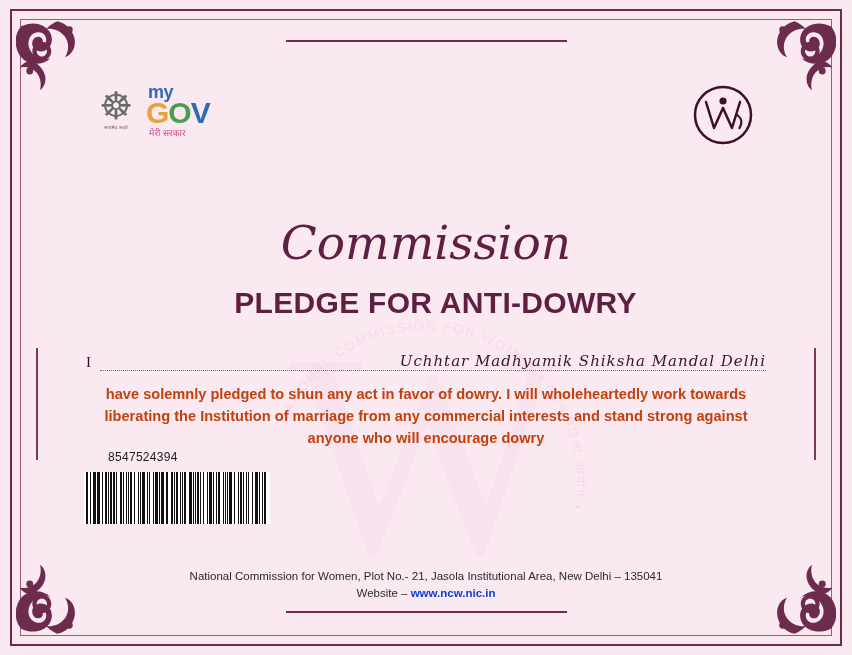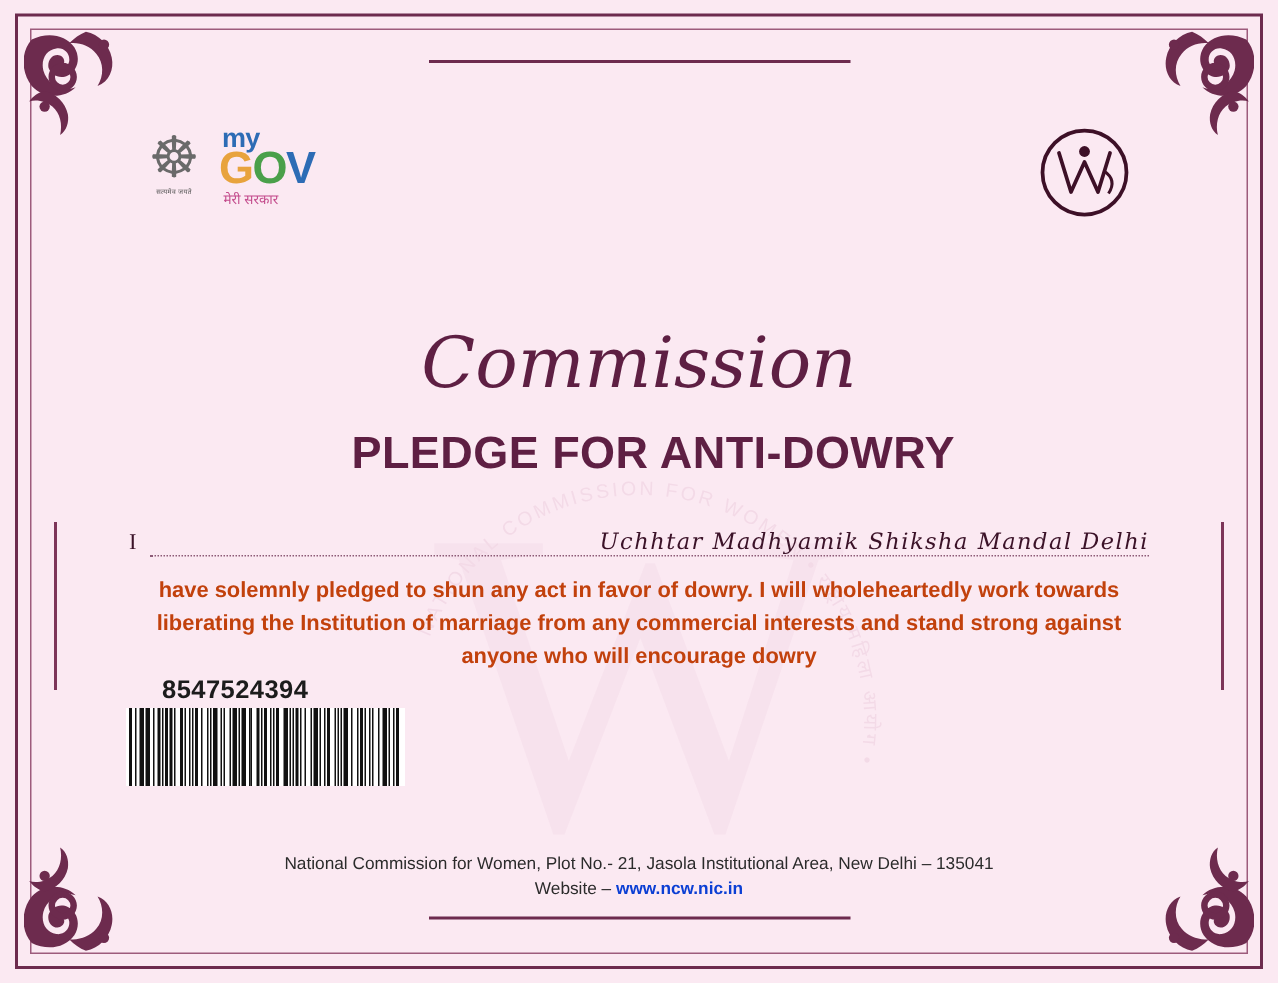--- a/index.html
+++ b/index.html
@@ -255,22 +255,22 @@
     line-height: 22px;
     color: #c2410c;
     font-weight: 600;
   }
 
   
   .code-number {
     position: absolute;
     left: 108px;
     top: 450px;
-    font-size: 17px;
-    font-weight: bold;
+    font-size: 12px;
+    font-weight: normal;
     color: #1c1c1c;
     letter-spacing: .3px;
   }
   .barcode {
     position: absolute;
     left: 84px;
     top: 472px;
     width: 186px;
     height: 52px;
     background: #ffffff;

